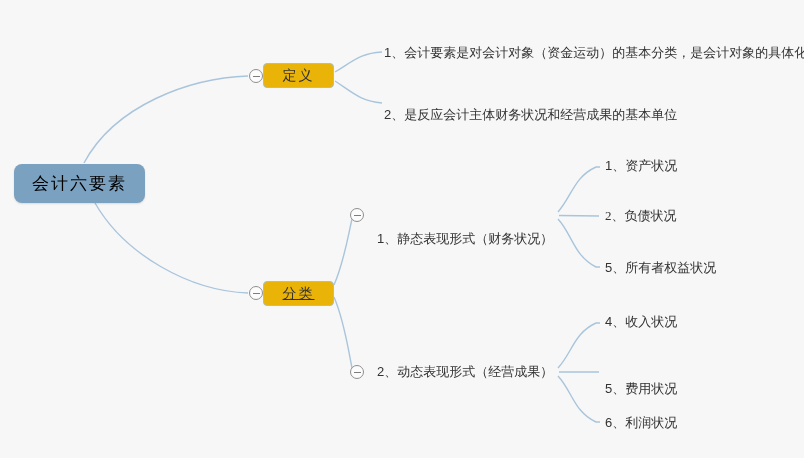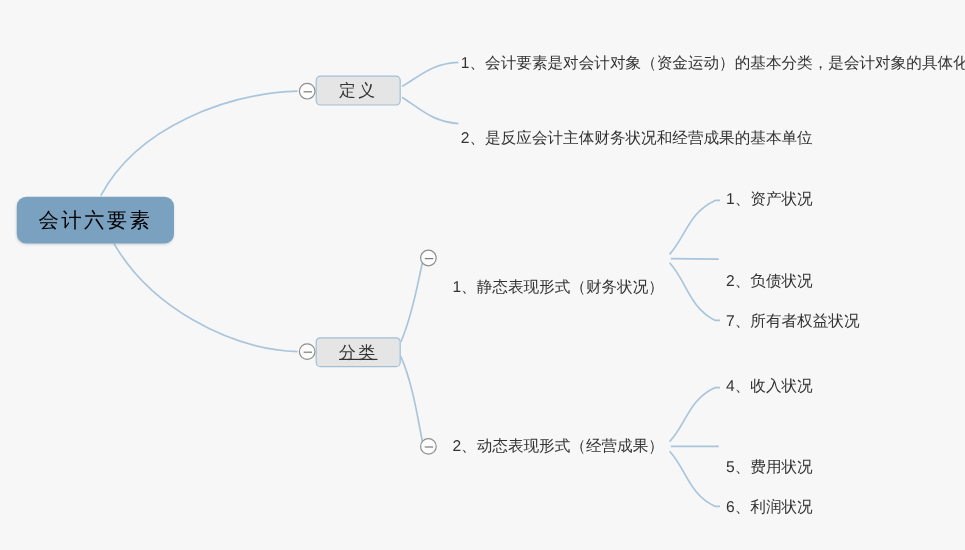--- a/index.html
+++ b/index.html
@@ -17,21 +17,21 @@
   .root-node{
     position:absolute;left:14px;top:164px;width:131px;height:39px;
     background:#7ba1c1;border-radius:8px;
     color:#000000;font-size:17px;letter-spacing:2px;
     display:flex;align-items:center;justify-content:center;
     box-shadow:0 1px 2px rgba(0,0,0,0.12);
     cursor:pointer;
   }
   .branch-node{
     position:absolute;width:71px;height:25px;
-    background:#e5e5e5;border:1px solid #a3bfd6;border-radius:4px;
+    background:#eab308;border:1px solid #a3bfd6;border-radius:4px;
     color:#333333;font-size:14px;letter-spacing:2px;
     display:flex;align-items:center;justify-content:center;
     box-sizing:border-box;
     cursor:pointer;
   }
   .node-dingyi{left:263px;top:63px;}
   .node-fenlei{left:263px;top:281px;text-decoration:underline;}
 
   .collapse-btn{
     position:absolute;width:14px;height:14px;border-radius:50%;
@@ -47,21 +47,21 @@
 
   .topic-text{
     position:absolute;color:#333333;font-size:13px;line-height:14px;
     white-space:nowrap;cursor:pointer;
   }
   .t-def1{left:384px;top:46px;}
   .t-def2{left:384px;top:96px;margin-top:12px;}
   .t-jingtai{left:377px;top:208px;margin-top:24px;}
   .t-dongtai{left:377px;top:365px;}
   .t-leaf1{left:605px;top:159px;}
-  .t-leaf2{left:605px;top:227px;}
+  .t-leaf2{left:605px;top:209px;font-family:Liberation Serif, serif;}
   .t-leaf3{left:605px;top:261px;}
   .t-leaf4{left:605px;top:315px;}
   .t-leaf5{left:605px;top:382px;}
   .t-leaf6{left:605px;top:416px;}
 </style>
 </head>
 <body>
 
 <div class="canvas">
 
@@ -107,19 +107,19 @@
   </div>
 
   <div class="topic-text t-def1">1、会计要素是对会计对象（资金运动）的基本分类，是会计对象的具体化</div>
   <div class="topic-text t-def2">2、是反应会计主体财务状况和经营成果的基本单位</div>
 
   <div class="topic-text t-jingtai">1、静态表现形式（财务状况）</div>
   <div class="topic-text t-dongtai">2、动态表现形式（经营成果）</div>
 
   <div class="topic-text t-leaf1">1、资产状况</div>
   <div class="topic-text t-leaf2">2、负债状况</div>
-  <div class="topic-text t-leaf3">7、所有者权益状况</div>
+  <div class="topic-text t-leaf3">5、所有者权益状况</div>
 
   <div class="topic-text t-leaf4">4、收入状况</div>
   <div class="topic-text t-leaf5">5、费用状况</div>
   <div class="topic-text t-leaf6">6、利润状况</div>
 
 </div>
 
 </body></html>

